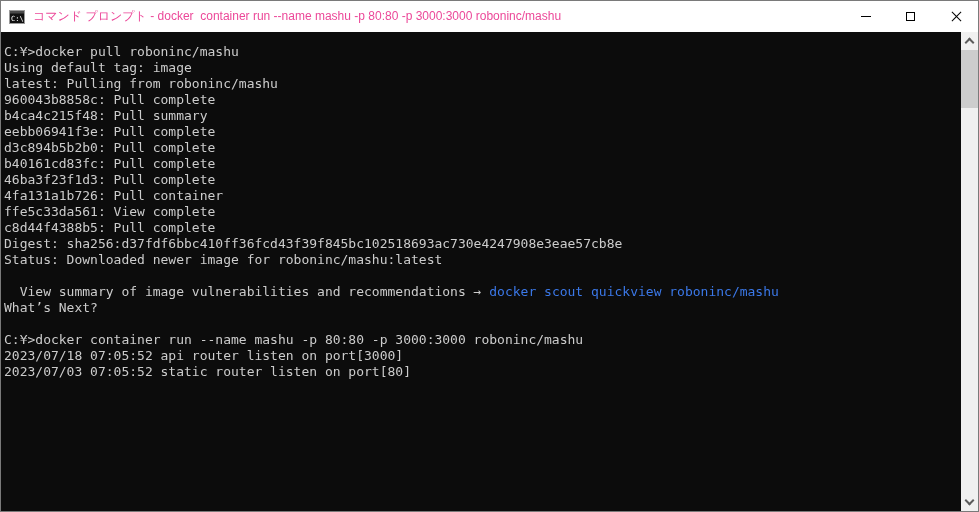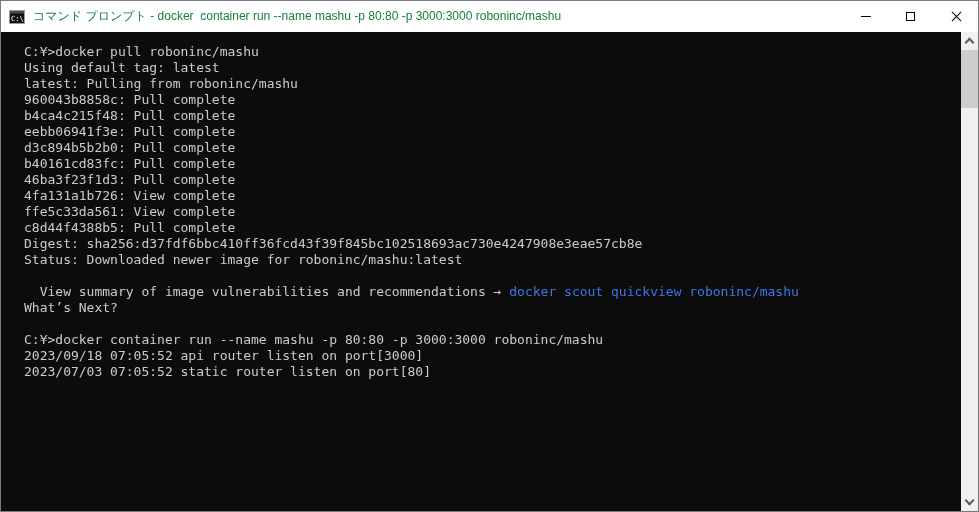--- a/index.html
+++ b/index.html
@@ -13,21 +13,21 @@
   }
   
   .titlebar {
     height:31px; flex:0 0 31px;
     background:var(--titlebar-bg,#ffffff);
     display:flex; align-items:center;
     user-select:none;
   }
   .app-icon { width:16px; height:16px; margin:0 8px 0 8px; flex:0 0 16px; }
   .title {
-    font-size:12px; color:#15803d;
+    font-size:12px; color:#ec4899;
     white-space:pre; overflow:hidden;
     flex:1 1 auto;
   }
   .controls { display:flex; height:31px; flex:0 0 auto; }
   .cbtn {
     width:45px; height:31px;
     display:flex; align-items:center; justify-content:center;
     position:relative; cursor:default;
   }
   .glyph-min { width:10px; height:1px; background:#000; }
@@ -39,21 +39,20 @@
   
   .body { flex:1 1 auto; display:flex; min-height:0; }
   .console {
     flex:1 1 auto;
     background:var(--console-bg,#0c0c0c);
     color:var(--console-text,#cccccc);
     font-family:"DejaVu Sans Mono","Liberation Mono",monospace;
     font-size:13px; line-height:16px;
     padding:12px 0 0 3px;
     overflow:hidden;
-    margin-left:20px;
   }
   .line { height:16px; white-space:pre; }
   .line .link { color:var(--hint-blue,#3b78e8); }
   
   .scrollbar {
     flex:0 0 17px; width:17px;
     background:#f0f0f0;
     display:flex; flex-direction:column;
   }
   .sb-btn {
@@ -94,39 +93,39 @@
         <span class="xline a"></span>
         <span class="xline b"></span>
       </div>
     </div>
   </div>
 
   <div class="body">
 
     <div class="console">
       <div class="line">C:¥&gt;docker pull roboninc/mashu</div>
-      <div class="line">Using default tag: latest</div>
+      <div class="line">Using default tag: image</div>
       <div class="line">latest: Pulling from roboninc/mashu</div>
       <div class="line">960043b8858c: Pull complete</div>
-      <div class="line">b4ca4c215f48: Pull complete</div>
+      <div class="line">b4ca4c215f48: Pull summary</div>
       <div class="line">eebb06941f3e: Pull complete</div>
       <div class="line">d3c894b5b2b0: Pull complete</div>
       <div class="line">b40161cd83fc: Pull complete</div>
       <div class="line">46ba3f23f1d3: Pull complete</div>
-      <div class="line">4fa131a1b726: View complete</div>
+      <div class="line">4fa131a1b726: Pull container</div>
       <div class="line">ffe5c33da561: View complete</div>
       <div class="line">c8d44f4388b5: Pull complete</div>
       <div class="line">Digest: sha256:d37fdf6bbc410ff36fcd43f39f845bc102518693ac730e4247908e3eae57cb8e</div>
       <div class="line">Status: Downloaded newer image for roboninc/mashu:latest</div>
       <div class="line"></div>
       <div class="line"><span>  View summary of image vulnerabilities and recommendations → </span><span class="link">docker scout quickview roboninc/mashu</span></div>
       <div class="line">What’s Next?</div>
       <div class="line"></div>
       <div class="line">C:¥&gt;docker container run --name mashu -p 80:80 -p 3000:3000 roboninc/mashu</div>
-      <div class="line">2023/09/18 07:05:52 api router listen on port[3000]</div>
+      <div class="line">2023/07/18 07:05:52 api router listen on port[3000]</div>
       <div class="line">2023/07/03 07:05:52 static router listen on port[80]</div>
     </div>
 
     <div class="scrollbar">
       <div class="sb-btn">
         <i class="chev up"></i>
       </div>
       <div class="sb-track">
         <div class="sb-thumb"></div>
       </div>

